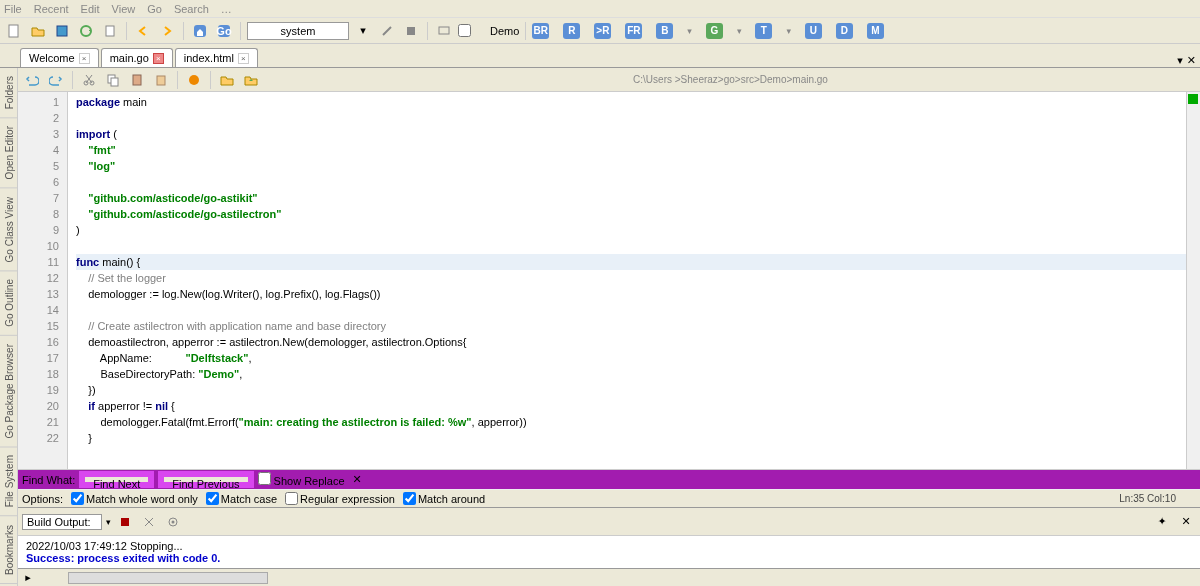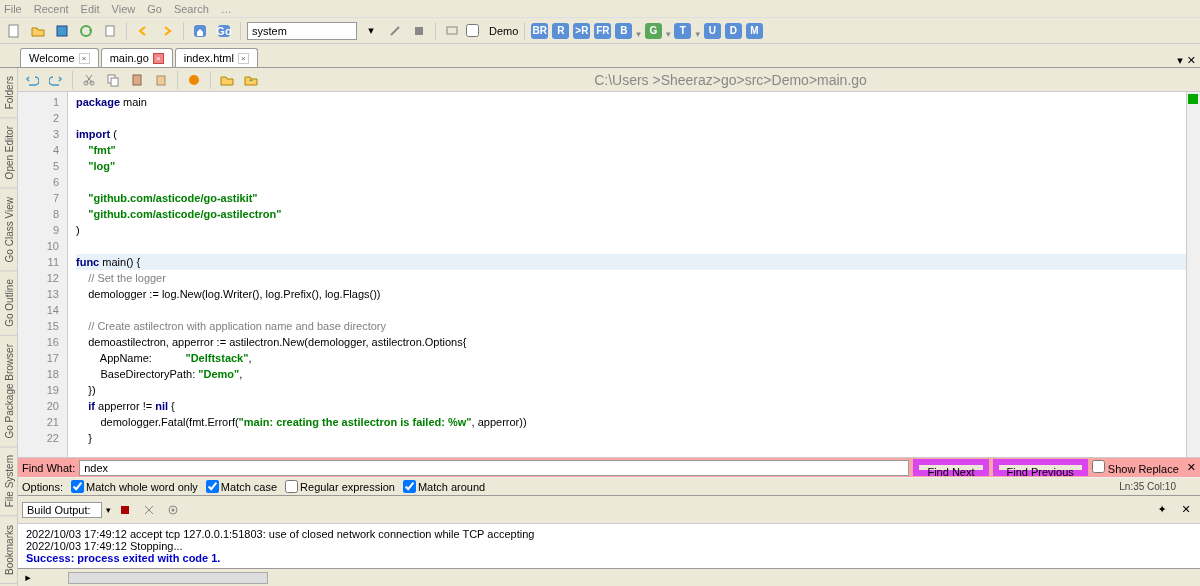--- a/index.html
+++ b/index.html
@@ -2,47 +2,47 @@
 <html><head>
 <meta charset="utf-8">
 <style>
 * { margin: 0; padding: 0; box-sizing: border-box; font-family: Tahoma, Arial, sans-serif; font-size: 11px; }
 body { background: #f0f0f0; width: 1200px; height: 586px; overflow: hidden; display: flex; flex-direction: column; }
 .menubar { height: 18px; background: #ece9d8; display: flex; align-items: center; padding: 0 4px; gap: 12px; color: #999; border-bottom: 1px solid #ddd; }
 .menubar span { color: #888; }
 .toolbar-row { height: 26px; background: #ece9d8; display: flex; align-items: center; padding: 0 4px; gap: 4px; border-bottom: 1px solid #ccc; }
 .tb-btn { width: 20px; height: 20px; display: inline-flex; align-items: center; justify-content: center; border-radius: 2px; }
 .tb-sep { width: 1px; height: 18px; background: #ccc; margin: 0 2px; }
-.combo { border: 1px solid #999; background: white; padding: 0 4px; width: 110px; height: 18px; }
-.checkbox-demo { display: inline-flex; align-items: center; gap: 10px; }
+.combo { border: 1px solid #999; background: white; padding: 0 4px; width: 102px; height: 18px; text-align: center; }
+.checkbox-demo { display: inline-flex; align-items: center; gap: 19px; }
 .checkbox-demo input { margin: 0; }
 .badge { width: 17px; height: 16px; border-radius: 3px; display: inline-flex; align-items: center; justify-content: center; font-weight: bold; font-size: 10px; color: white; }
 .tabs-row { height: 24px; background: #ece9d8; display: flex; align-items: flex-end; padding-left: 20px; gap: 2px; border-bottom: 1px solid #999; position: relative; }
 .tab { background: #fff; border: 1px solid #999; border-bottom: none; padding: 3px 8px; display: flex; align-items: center; gap: 4px; border-radius: 3px 3px 0 0; }
 .tab-close { width: 11px; height: 11px; border: 1px solid #ccc; font-size: 8px; display: inline-flex; align-items: center; justify-content: center; color: #666; }
 .tab-close.active { background: #e88; border-color: #c44; color: white; }
 .tabs-right { position: absolute; right: 4px; display: flex; gap: 4px; align-items: center; }
 .main-area { flex: 1; display: flex; overflow: hidden; }
 .sidebar-left { width: 18px; background: #ece9d8; border-right: 1px solid #ccc; display: flex; flex-direction: column; }
 .side-tab { writing-mode: vertical-lr; transform: rotate(180deg); padding: 8px 2px; font-size: 10px; color: #555; border-top: 1px solid #ccc; text-align: center; }
 .editor-container { flex: 1; display: flex; flex-direction: column; }
 .editor-toolbar { height: 24px; background: #ece9d8; display: flex; align-items: center; padding: 0 4px; gap: 4px; border-bottom: 1px solid #ccc; }
-.editor-path { flex: 1; text-align: center; color: #888; font-size: 14px; }
+.editor-path { flex: 1; text-align: center; color: #888; font-size: 10px; }
 .code-area { flex: 1; display: flex; background: white; overflow: hidden; position: relative; }
 .gutter { width: 50px; background: #f0f0f0; border-right: 1px solid #ccc; text-align: right; padding: 2px 8px 0 0; font-family: 'Courier New', monospace; font-size: 12px; color: #888; }
 .gutter div { height: 16px; line-height: 16px; }
 .code { flex: 1; padding: 2px 0 0 8px; font-family: 'Courier New', monospace; font-size: 12px; white-space: pre; overflow: hidden; }
 .code-line { height: 16px; line-height: 16px; }
 .code-line.hl { background: #e8f0f8; }
 .kw { color: #000080; font-weight: bold; }
 .str { color: #008000; font-weight: bold; }
 .cmt { color: #808080; }
 .right-ruler { width: 14px; background: #f0f0f0; border-left: 1px solid #ccc; position: relative; }
 .ruler-green { position: absolute; top: 2px; right: 2px; width: 10px; height: 10px; background: #0a0; }
-.find-bar { height: 20px; background: #fca5a5; display: flex; align-items: center; padding: 0 4px; gap: 4px; border-top: 1px solid #ccc; }
+.find-bar { height: 20px; background: #a21caf; display: flex; align-items: center; padding: 0 4px; gap: 4px; border-top: 1px solid #ccc; }
 .find-input { flex: 1; border: 1px solid #999; padding: 1px 4px; height: 16px; }
 .find-btn { border: 6px solid #d946ef; background: #ece9d8; padding: 1px 8px; height: 17px; }
 .opts-bar { height: 18px; background: #ece9d8; display: flex; align-items: center; padding: 0 4px; gap: 8px; border-top: 1px solid #eee; }
 .opts-bar label { display: inline-flex; align-items: center; gap: 2px; font-size: 10px; }
 .status-right { margin-left: auto; font-size: 10px; color: #444; padding-right: 20px; }
 .build-header { height: 28px; background: #ece9d8; display: flex; align-items: center; padding: 0 4px; gap: 4px; border-top: 1px solid #999; }
 .build-combo { border: 1px solid #999; background: white; padding: 1px 4px; width: 80px; }
 .build-output { background: white; padding: 4px 8px; font-family: 'Courier New', monospace; font-size: 12px; border-top: 1px solid #ccc; }
 .build-output .err { color: #000; }
 .build-output .ok { color: #0000cc; font-weight: bold; }
@@ -131,21 +131,21 @@
   <span class="tb-btn">
       <svg width="14" height="14">
         <rect x="2" y="3" width="10" height="7" fill="none" stroke="#888"></rect>
       </svg>
     </span>
   <label class="checkbox-demo">
       <input type="checkbox" style="">
       <span>Demo</span>
     </label>
   <span class="tb-sep"></span>
-  <span id="badges" style="display: inline-flex; gap: 4px; align-items: flex-end;">
+  <span id="badges" style="display: inline-flex; gap: 14px; align-items: center;">
       <span class="badge" style="background: rgb(91, 143, 214);">BR</span>
       <span class="badge" style="background: rgb(91, 143, 214);">R</span>
       <span class="badge" style="background: rgb(91, 143, 214);">&gt;R</span>
       <span class="badge" style="background: rgb(91, 143, 214);">FR</span>
       <span class="badge" style="background: rgb(91, 143, 214);">B</span>
       <span style="font-size: 9px; color: rgb(136, 136, 136);">▾</span>
       <span class="badge" style="background: rgb(91, 168, 91);">G</span>
       <span style="font-size: 9px; color: rgb(136, 136, 136);">▾</span>
       <span class="badge" style="background: rgb(91, 143, 214);">T</span>
       <span style="font-size: 9px; color: rgb(136, 136, 136);">▾</span>
@@ -270,21 +270,20 @@
           <div>22</div>
         </div>
       <div class="code" id="code"><div class="code-line"><span class="kw">package</span><span> main</span></div><div class="code-line"></div><div class="code-line"><span class="kw">import</span><span> (</span></div><div class="code-line"><span>    </span><span class="str">"fmt"</span></div><div class="code-line"><span>    </span><span class="str">"log"</span></div><div class="code-line"></div><div class="code-line"><span>    </span><span class="str">"github.com/asticode/go-astikit"</span></div><div class="code-line"><span>    </span><span class="str">"github.com/asticode/go-astilectron"</span></div><div class="code-line"><span>)</span></div><div class="code-line"></div><div class="code-line hl"><span class="kw">func</span><span> main() {</span></div><div class="code-line"><span>    </span><span class="cmt">// Set the logger</span></div><div class="code-line"><span>    demologger := log.New(log.Writer(), log.Prefix(), log.Flags())</span></div><div class="code-line"></div><div class="code-line"><span>    </span><span class="cmt">// Create astilectron with application name and base directory</span></div><div class="code-line"><span>    demoastilectron, apperror := astilectron.New(demologger, astilectron.Options{</span></div><div class="code-line"><span>        AppName:           </span><span class="str">"Delftstack"</span><span>,</span></div><div class="code-line"><span>        BaseDirectoryPath: </span><span class="str">"Demo"</span><span>,</span></div><div class="code-line"><span>    })</span></div><div class="code-line"><span>    </span><span class="kw">if</span><span> apperror != </span><span class="kw">nil</span><span> {</span></div><div class="code-line"><span>        demologger.Fatal(fmt.Errorf(</span><span class="str">"main: creating the astilectron is failed: %w"</span><span>, apperror))</span></div><div class="code-line"><span>    }</span></div></div>
       <div class="right-ruler">
         <div class="ruler-green"></div>
       </div>
     </div>
 
     <div class="find-bar">
       <span>Find What:</span>
-      <input class="find-input" value="ndex" style="">
       <button class="find-btn">Find Next</button>
       <button class="find-btn">Find Previous</button>
       <label><input type="checkbox" style=""> <span>Show Replace</span></label>
       <span style="margin-left:4px;">✕</span>
     </div>
 
     <div class="opts-bar">
       <span>Options:</span>
       <label>
           <input type="checkbox" checked="" style=""> 
@@ -323,23 +322,22 @@
             <circle cx="6" cy="6" r="4" fill="none" stroke="#888"></circle>
             <circle cx="6" cy="6" r="1.5" fill="#888"></circle>
           </svg>
         </span>
       <span style="flex:1"></span>
       <span class="tb-btn">✦</span>
       <span class="tb-btn">✕</span>
     </div>
 
     <div class="build-output" id="build-out">
-        <div class="err">2022/10/03 17:49:12 accept tcp 127.0.0.1:51803: use of closed network connection while TCP accepting</div>
         <div class="err">2022/10/03 17:49:12 Stopping...</div>
-        <div class="ok">Success: process exited with code 1.</div>
+        <div class="ok">Success: process exited with code 0.</div>
       </div>
 
     <div class="bottom-bar">
       <span class="tb-btn">▸</span>
       <div class="bottom-scroll"></div>
     </div>
   </div>
 </div>
 
 </body></html>

